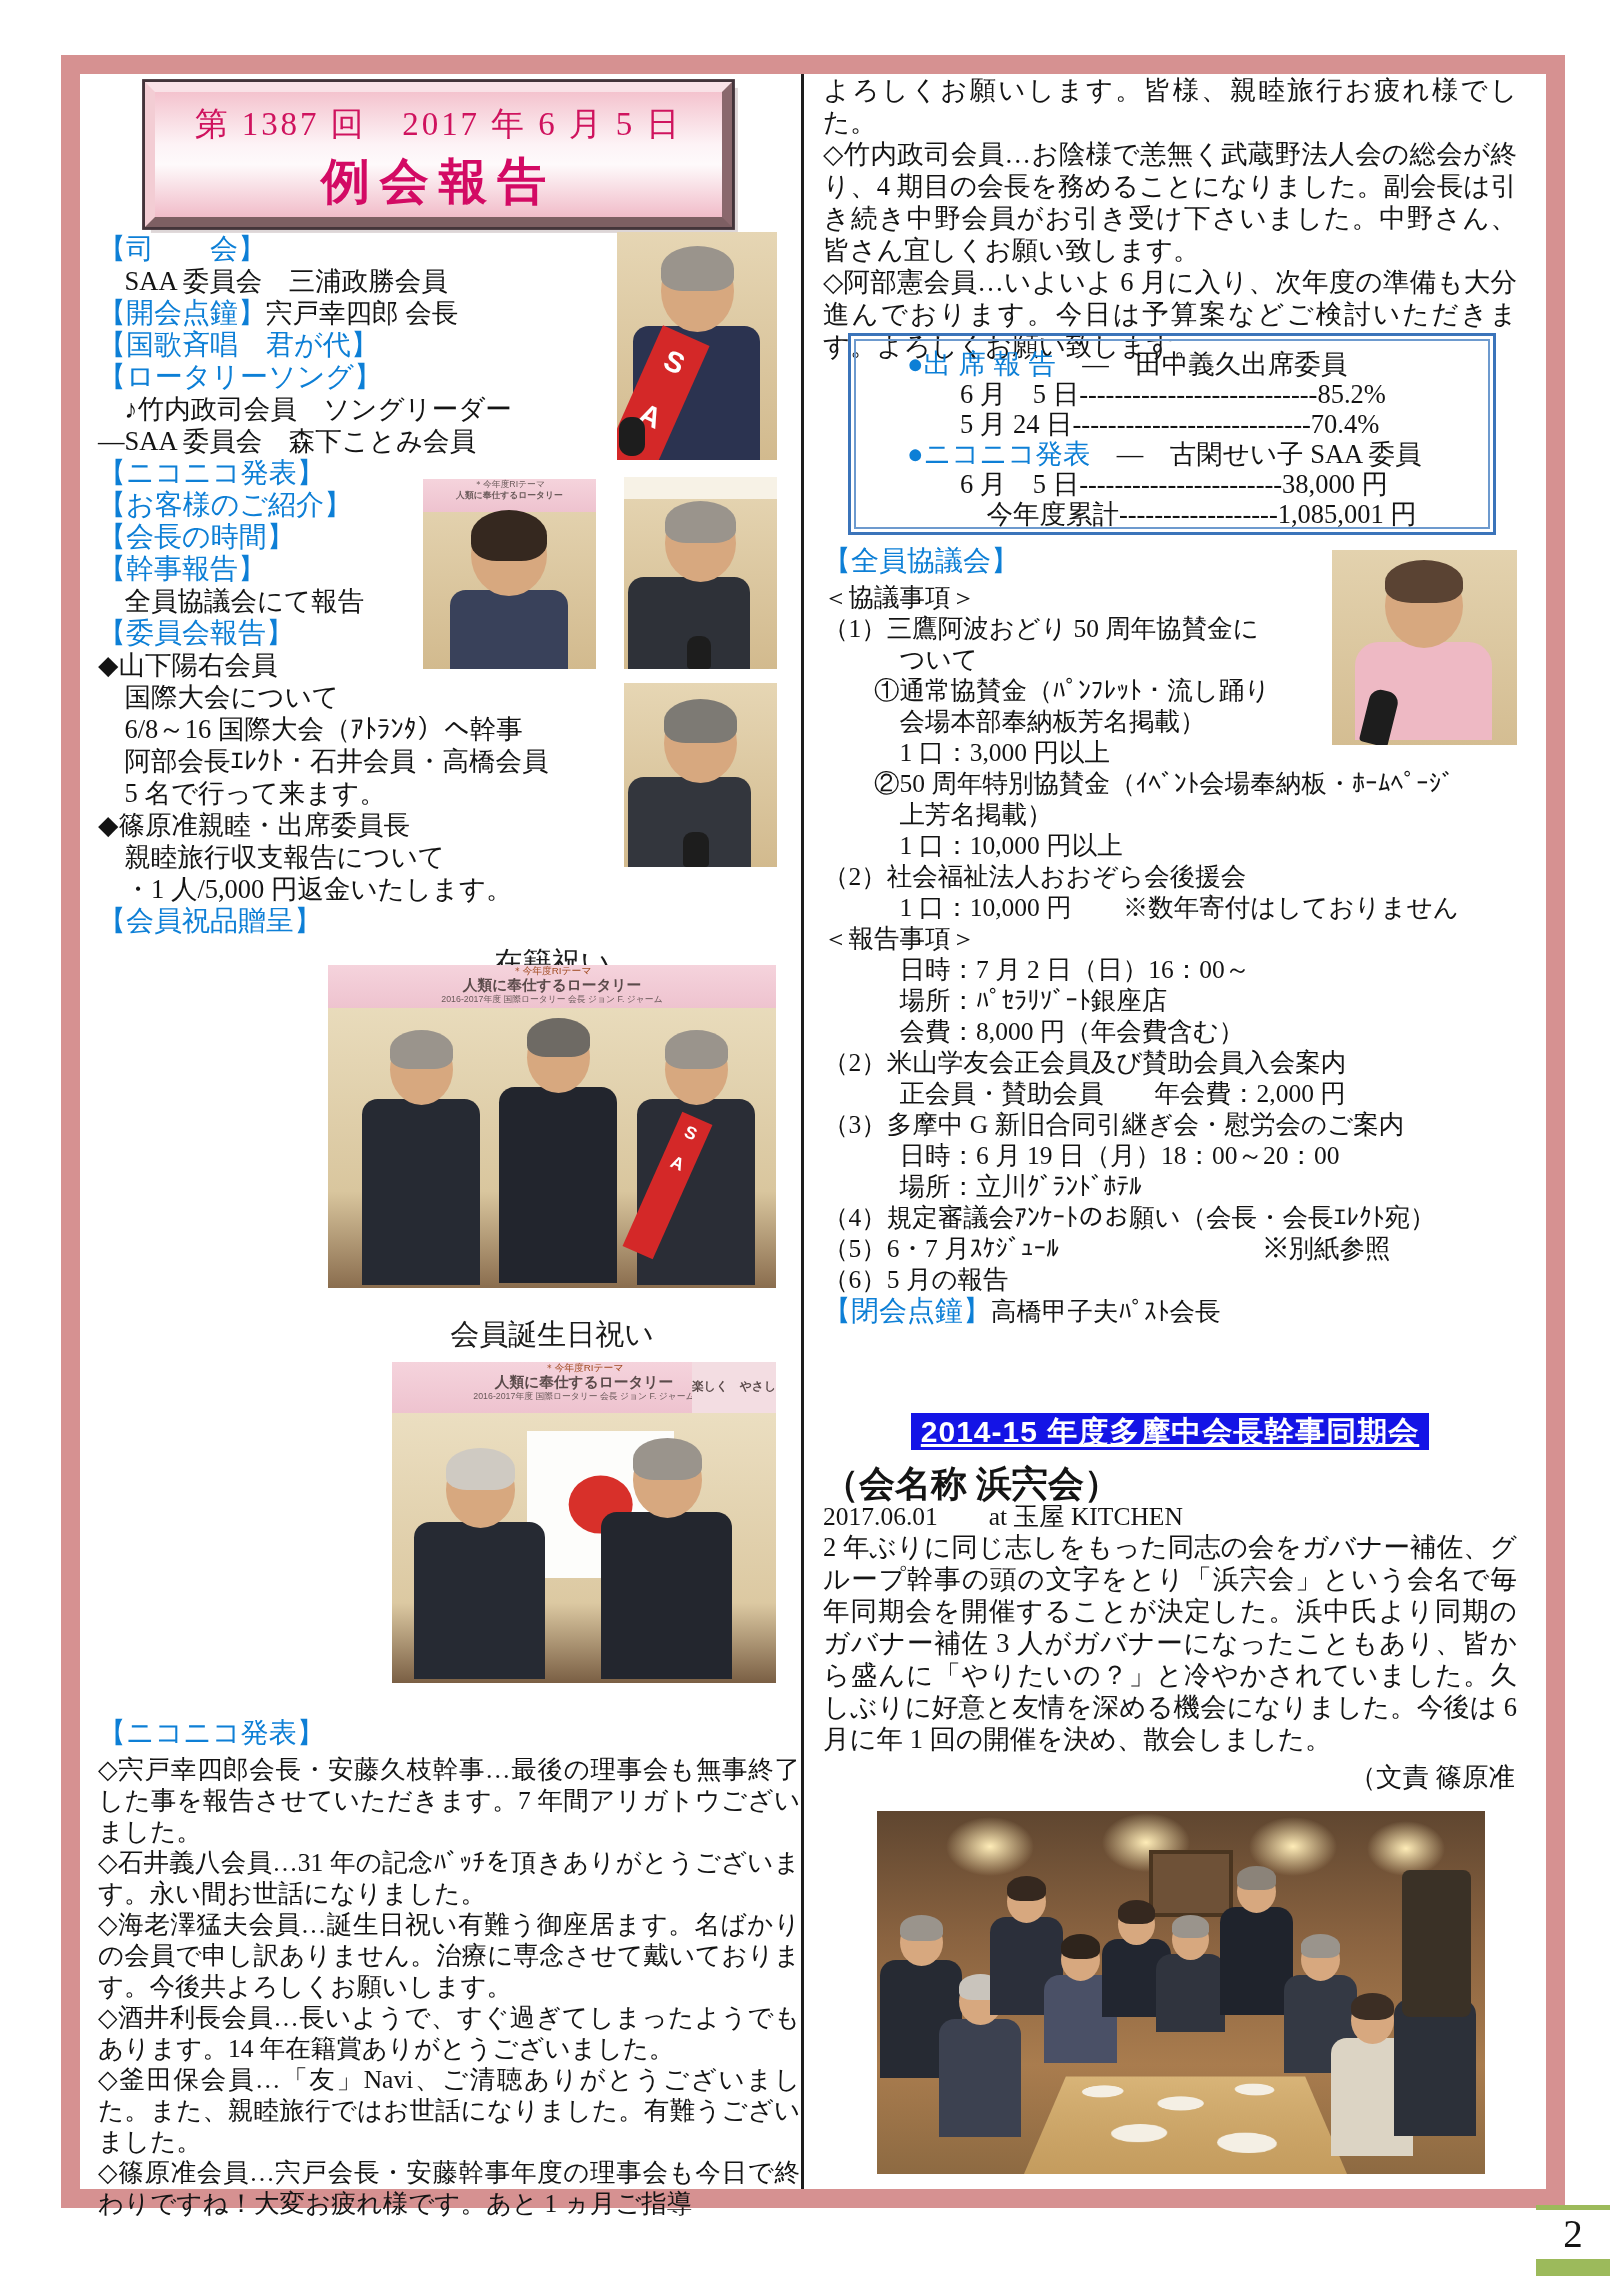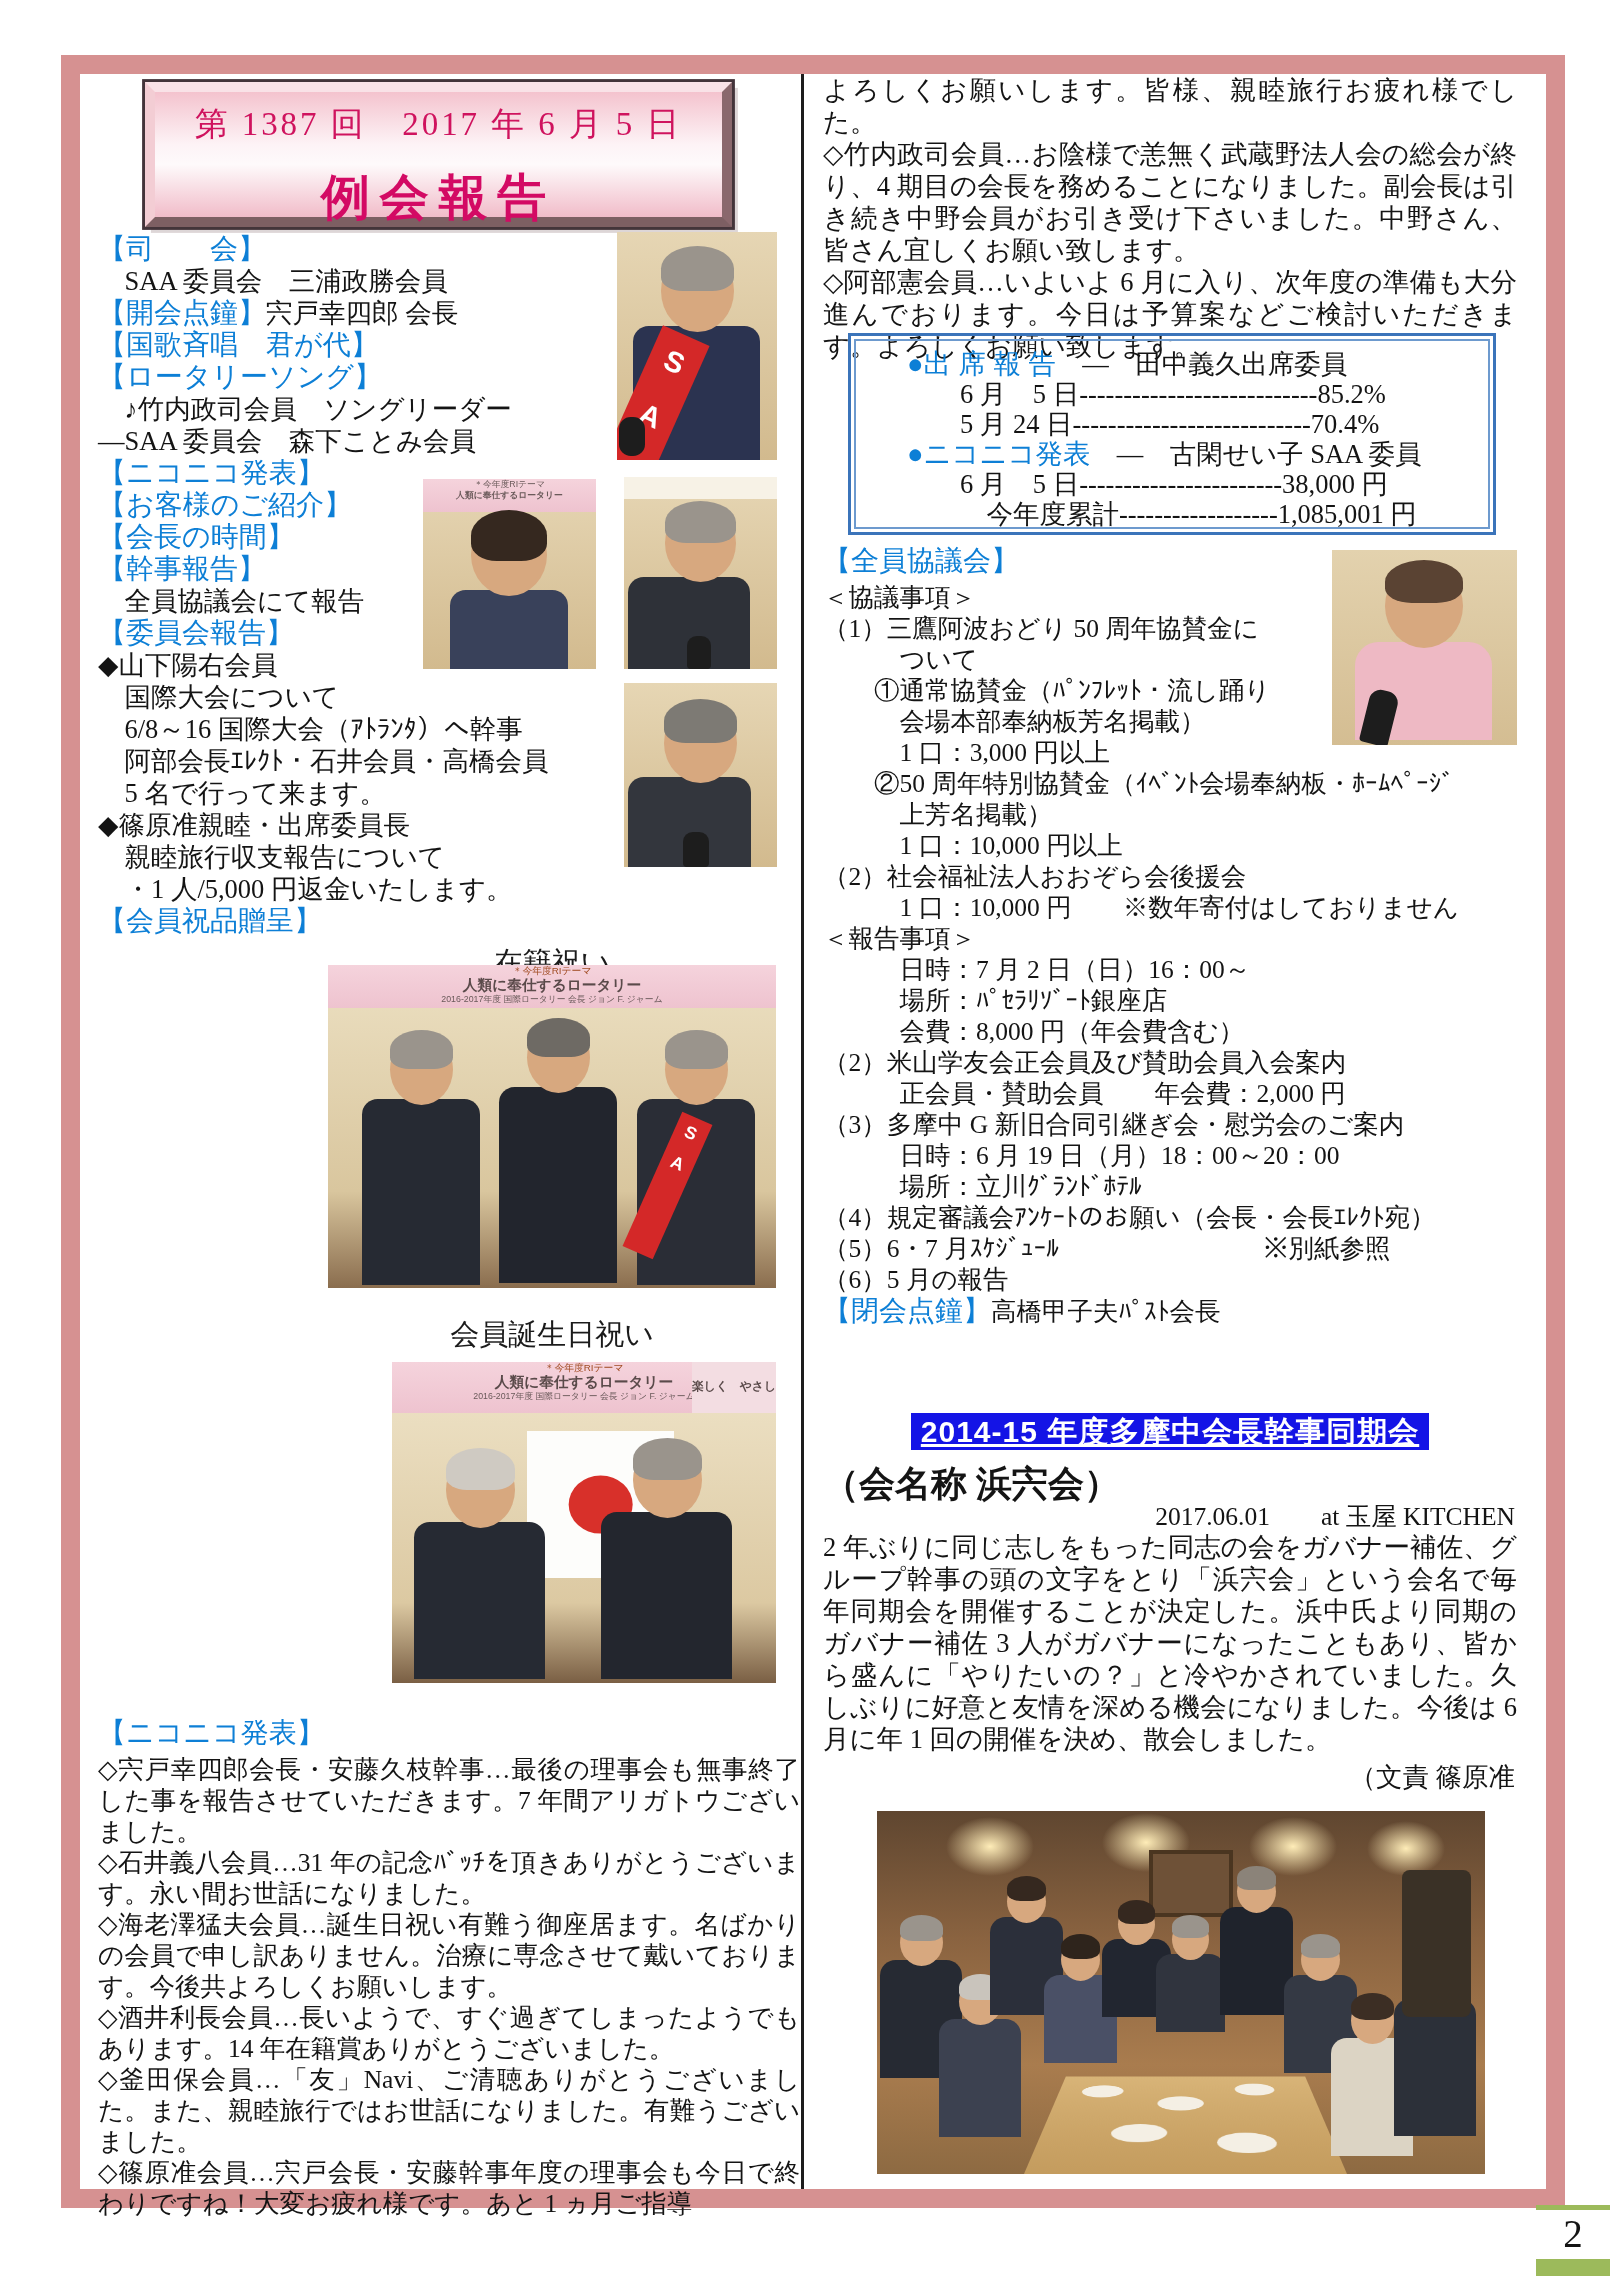--- a/index.html
+++ b/index.html
@@ -13,21 +13,21 @@
          border:19.6px solid #d69191;background:#fff;}
   .divider{position:absolute;left:801px;top:74px;width:2.9px;height:2115px;background:#1c1c1c;}
 
   
   .titlebox{position:absolute;left:145px;top:82px;width:567px;height:125px;
     background:linear-gradient(180deg,#f4c3ce 0%,#fdf3f6 42%,#fefafb 58%,#f1bcc9 100%);
     border:10.8px solid;border-color:#f9e2e7 #8a686d #7d5f63 #f3cdd4;
     box-shadow:0 0 0 2.9px #43343a, 5.9px 5.9px 0 0 rgba(120,90,95,.25);
     text-align:center;}
   .titlebox .l1{margin-top:9.8px;font-size:33px;letter-spacing:2.9px;color:#cf135e;}
-  .titlebox .l2{margin-top:18px;font-size:49px;font-weight:bold;letter-spacing:9.8px;color:#d30a64;
+  .titlebox .l2{margin-top:2px;font-size:49px;font-weight:bold;letter-spacing:9.8px;color:#d30a64;
     font-family:"Liberation Sans","DejaVu Sans",sans-serif;}
 
   
   .ln{white-space:pre-wrap;font-size:26.5px;line-height:32px;}
   .bh{font-family:"Liberation Sans","DejaVu Sans",sans-serif;font-weight:normal;color:#0d7fd6;
       font-size:28px;}
   .flow{position:absolute;}
   .cap{font-family:"Liberation Sans","DejaVu Sans",sans-serif;font-size:29px;color:#1b1b1b;text-align:center;}
 
   .leftcol{left:98px;top:233px;width:702px;}
@@ -46,21 +46,21 @@
   .bdot{font-family:"Liberation Sans","DejaVu Sans",sans-serif;font-weight:normal;color:#0d7fd6;font-size:27.4px;}
 
   .zenin{left:823px;top:582px;width:694px;}
   .zenin .ln{font-size:25.5px;line-height:31px;}
 
   
   .doukititle{position:absolute;left:823px;top:1412px;width:694px;text-align:center;}
   .doukititle span{background:#1414e6;color:#ffffff;font-family:"Liberation Sans","DejaVu Sans",sans-serif;
     font-weight:bold;font-size:30px;padding:2px 9.8px;text-decoration:underline;letter-spacing:1px;}
   .douki-sub{position:absolute;left:823px;top:1460px;width:659px;font-size:36px;font-weight:bold;}
-  .douki-date{position:absolute;left:823px;top:1499px;width:692px;text-align:right;font-size:25.5px;}
+  .douki-date{position:absolute;left:823px;top:1499px;width:692px;text-align:left;font-size:25.5px;}
   .douki-body{position:absolute;left:823px;top:1531px;width:694px;font-size:26.5px;line-height:32px;
     text-align:justify;white-space:pre-wrap;}
   .douki-credit{position:absolute;left:823px;top:1759px;width:692px;text-align:right;font-size:26.5px;}
 
   
   .pageno{position:absolute;left:1536px;top:2205px;width:74px;text-align:center;}
   .pn-line{height:4.9px;background:#9cba5b;}
   .pn-num{font-size:39px;line-height:47px;}
   .pn-bar{height:16.7px;background:#9cba5b;margin-top:2px;}
 

